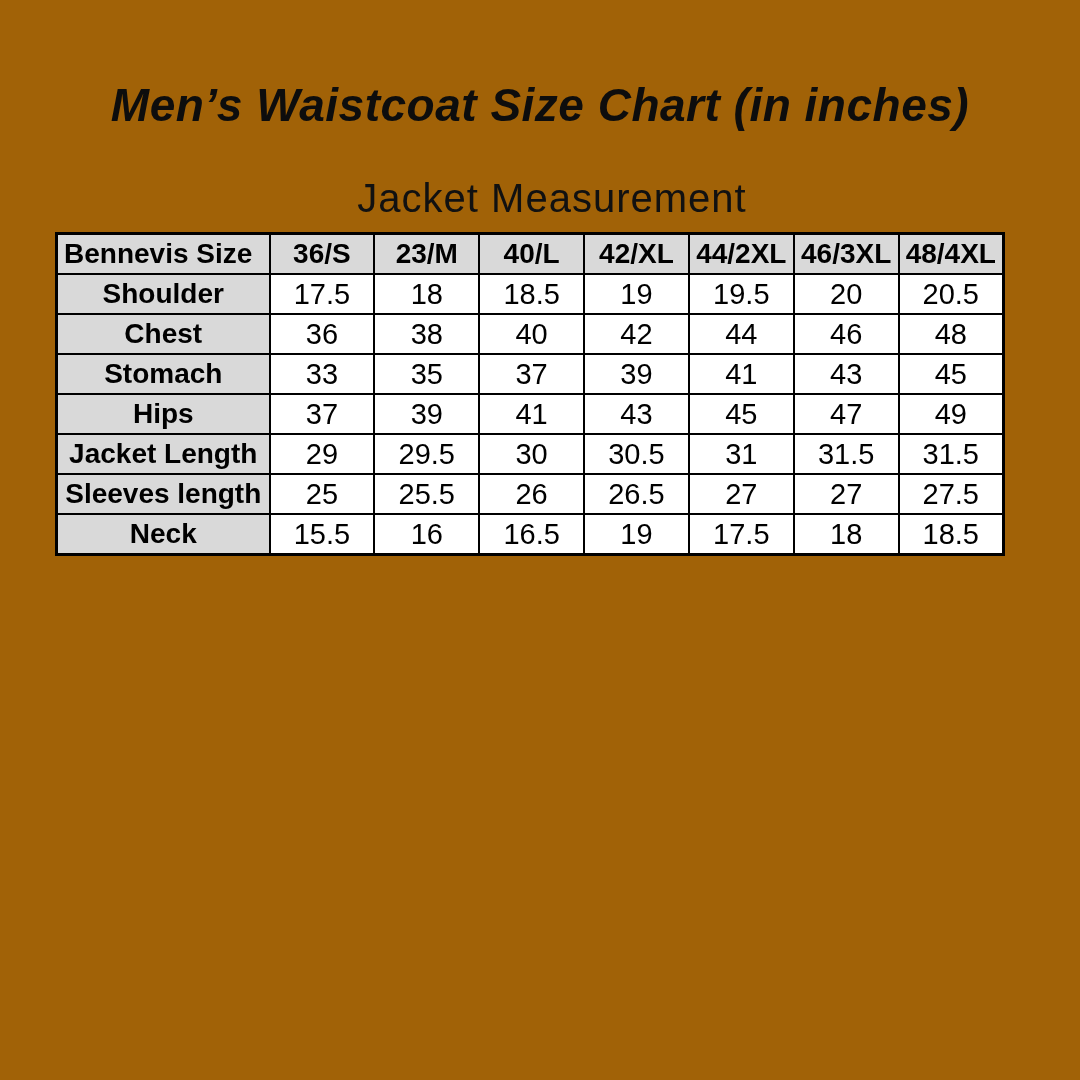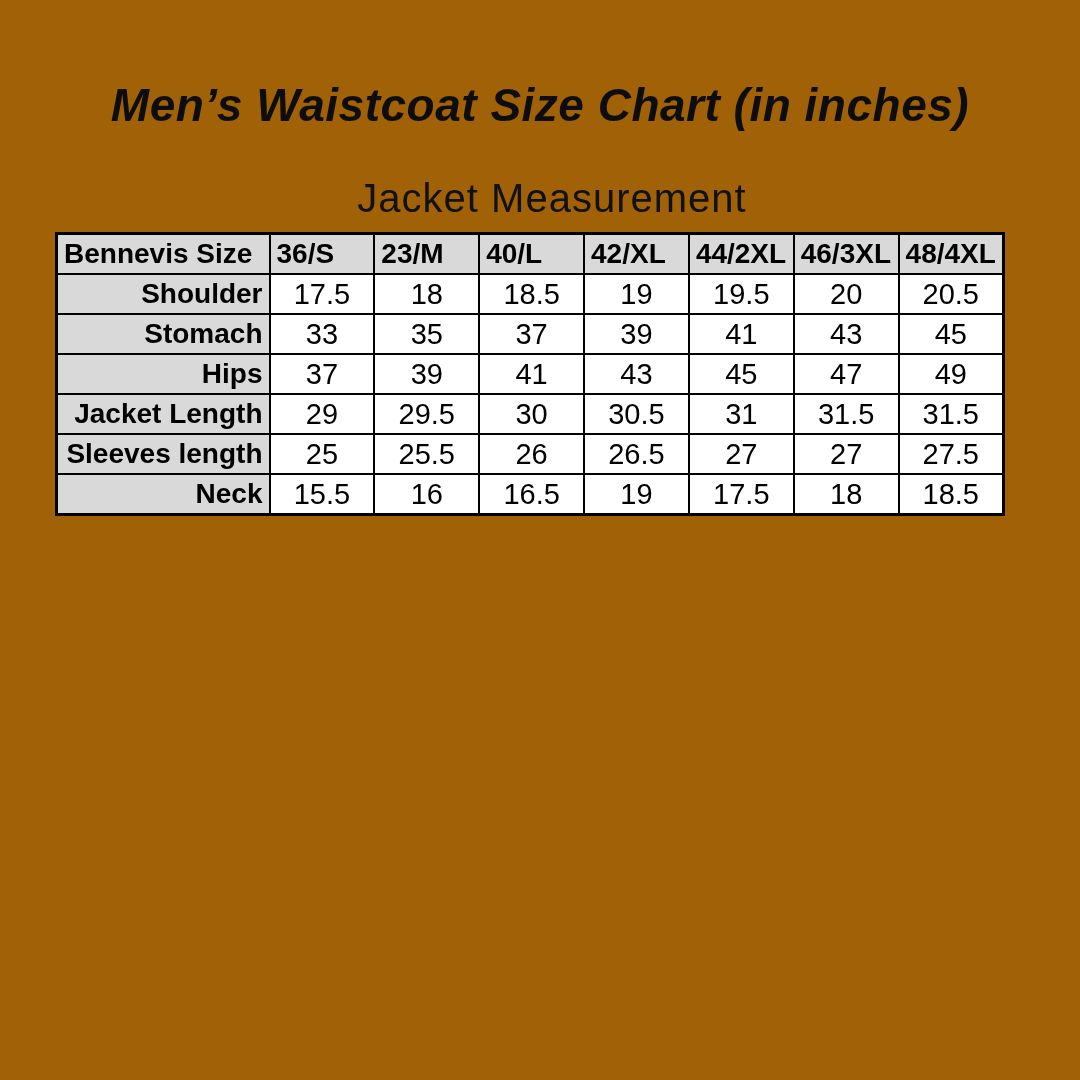--- a/index.html
+++ b/index.html
@@ -60,30 +60,30 @@
     font-size: 28px;
     line-height: 1;
     overflow: hidden;
     white-space: nowrap;
   }
   table.size-table col.label-col { width: 213px; }
   
   table.size-table thead th {
     background: #d9d9d9;
     font-weight: bold;
-    text-align: left;
+    text-align: center;
   }
   table.size-table thead th.corner {
     text-align: left;
   }
   
   table.size-table tbody th {
     background: #d9d9d9;
     font-weight: bold;
-    text-align: right;
+    text-align: center;
   }
   
   table.size-table tbody td {
     background: #ffffff;
     font-weight: normal;
     text-align: center;
     font-size: 29px;
     margin-top: 44px;
   }
 </style>
@@ -115,20 +115,30 @@
     <tbody>
         <tr>
           <th>Shoulder</th>
           <td>17.5</td>
           <td>18</td>
           <td>18.5</td>
           <td>19</td>
           <td>19.5</td>
           <td>20</td>
           <td>20.5</td>
+        </tr>
+        <tr>
+          <th>Chest</th>
+          <td>36</td>
+          <td>38</td>
+          <td>40</td>
+          <td>42</td>
+          <td>44</td>
+          <td>46</td>
+          <td>48</td>
         </tr>
         <tr>
           <th>Stomach</th>
           <td>33</td>
           <td>35</td>
           <td>37</td>
           <td>39</td>
           <td>41</td>
           <td>43</td>
           <td>45</td>

